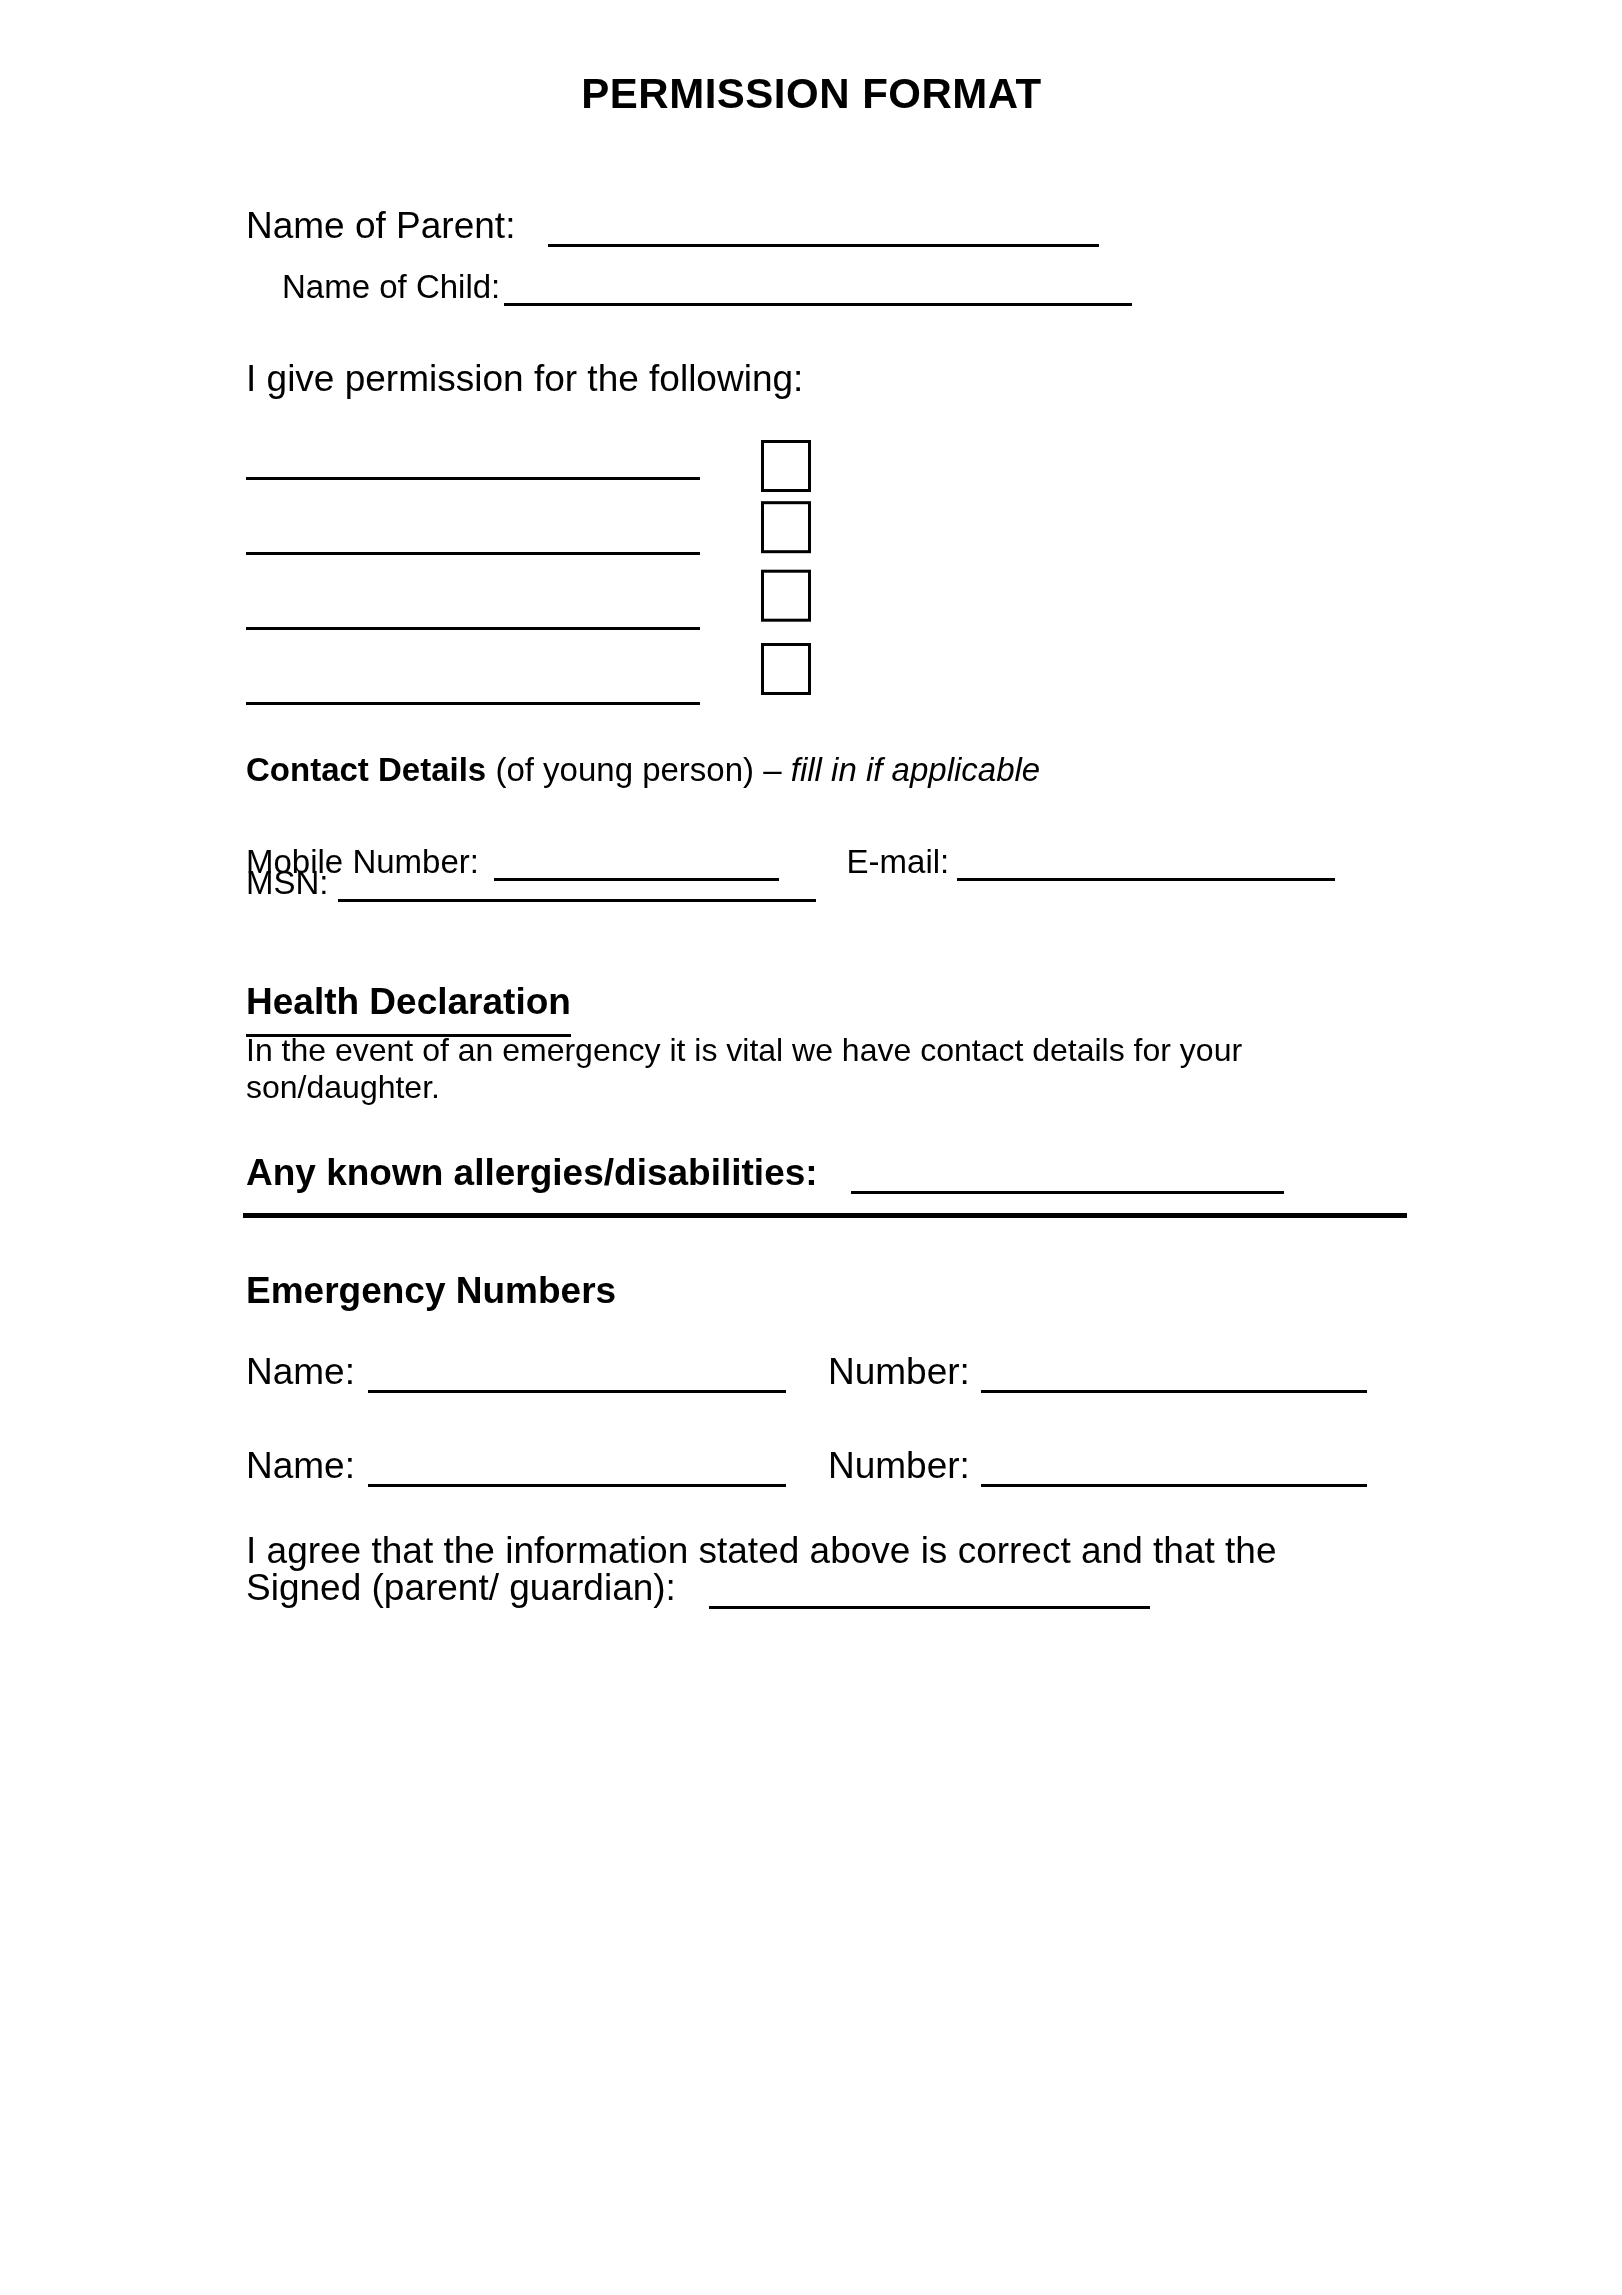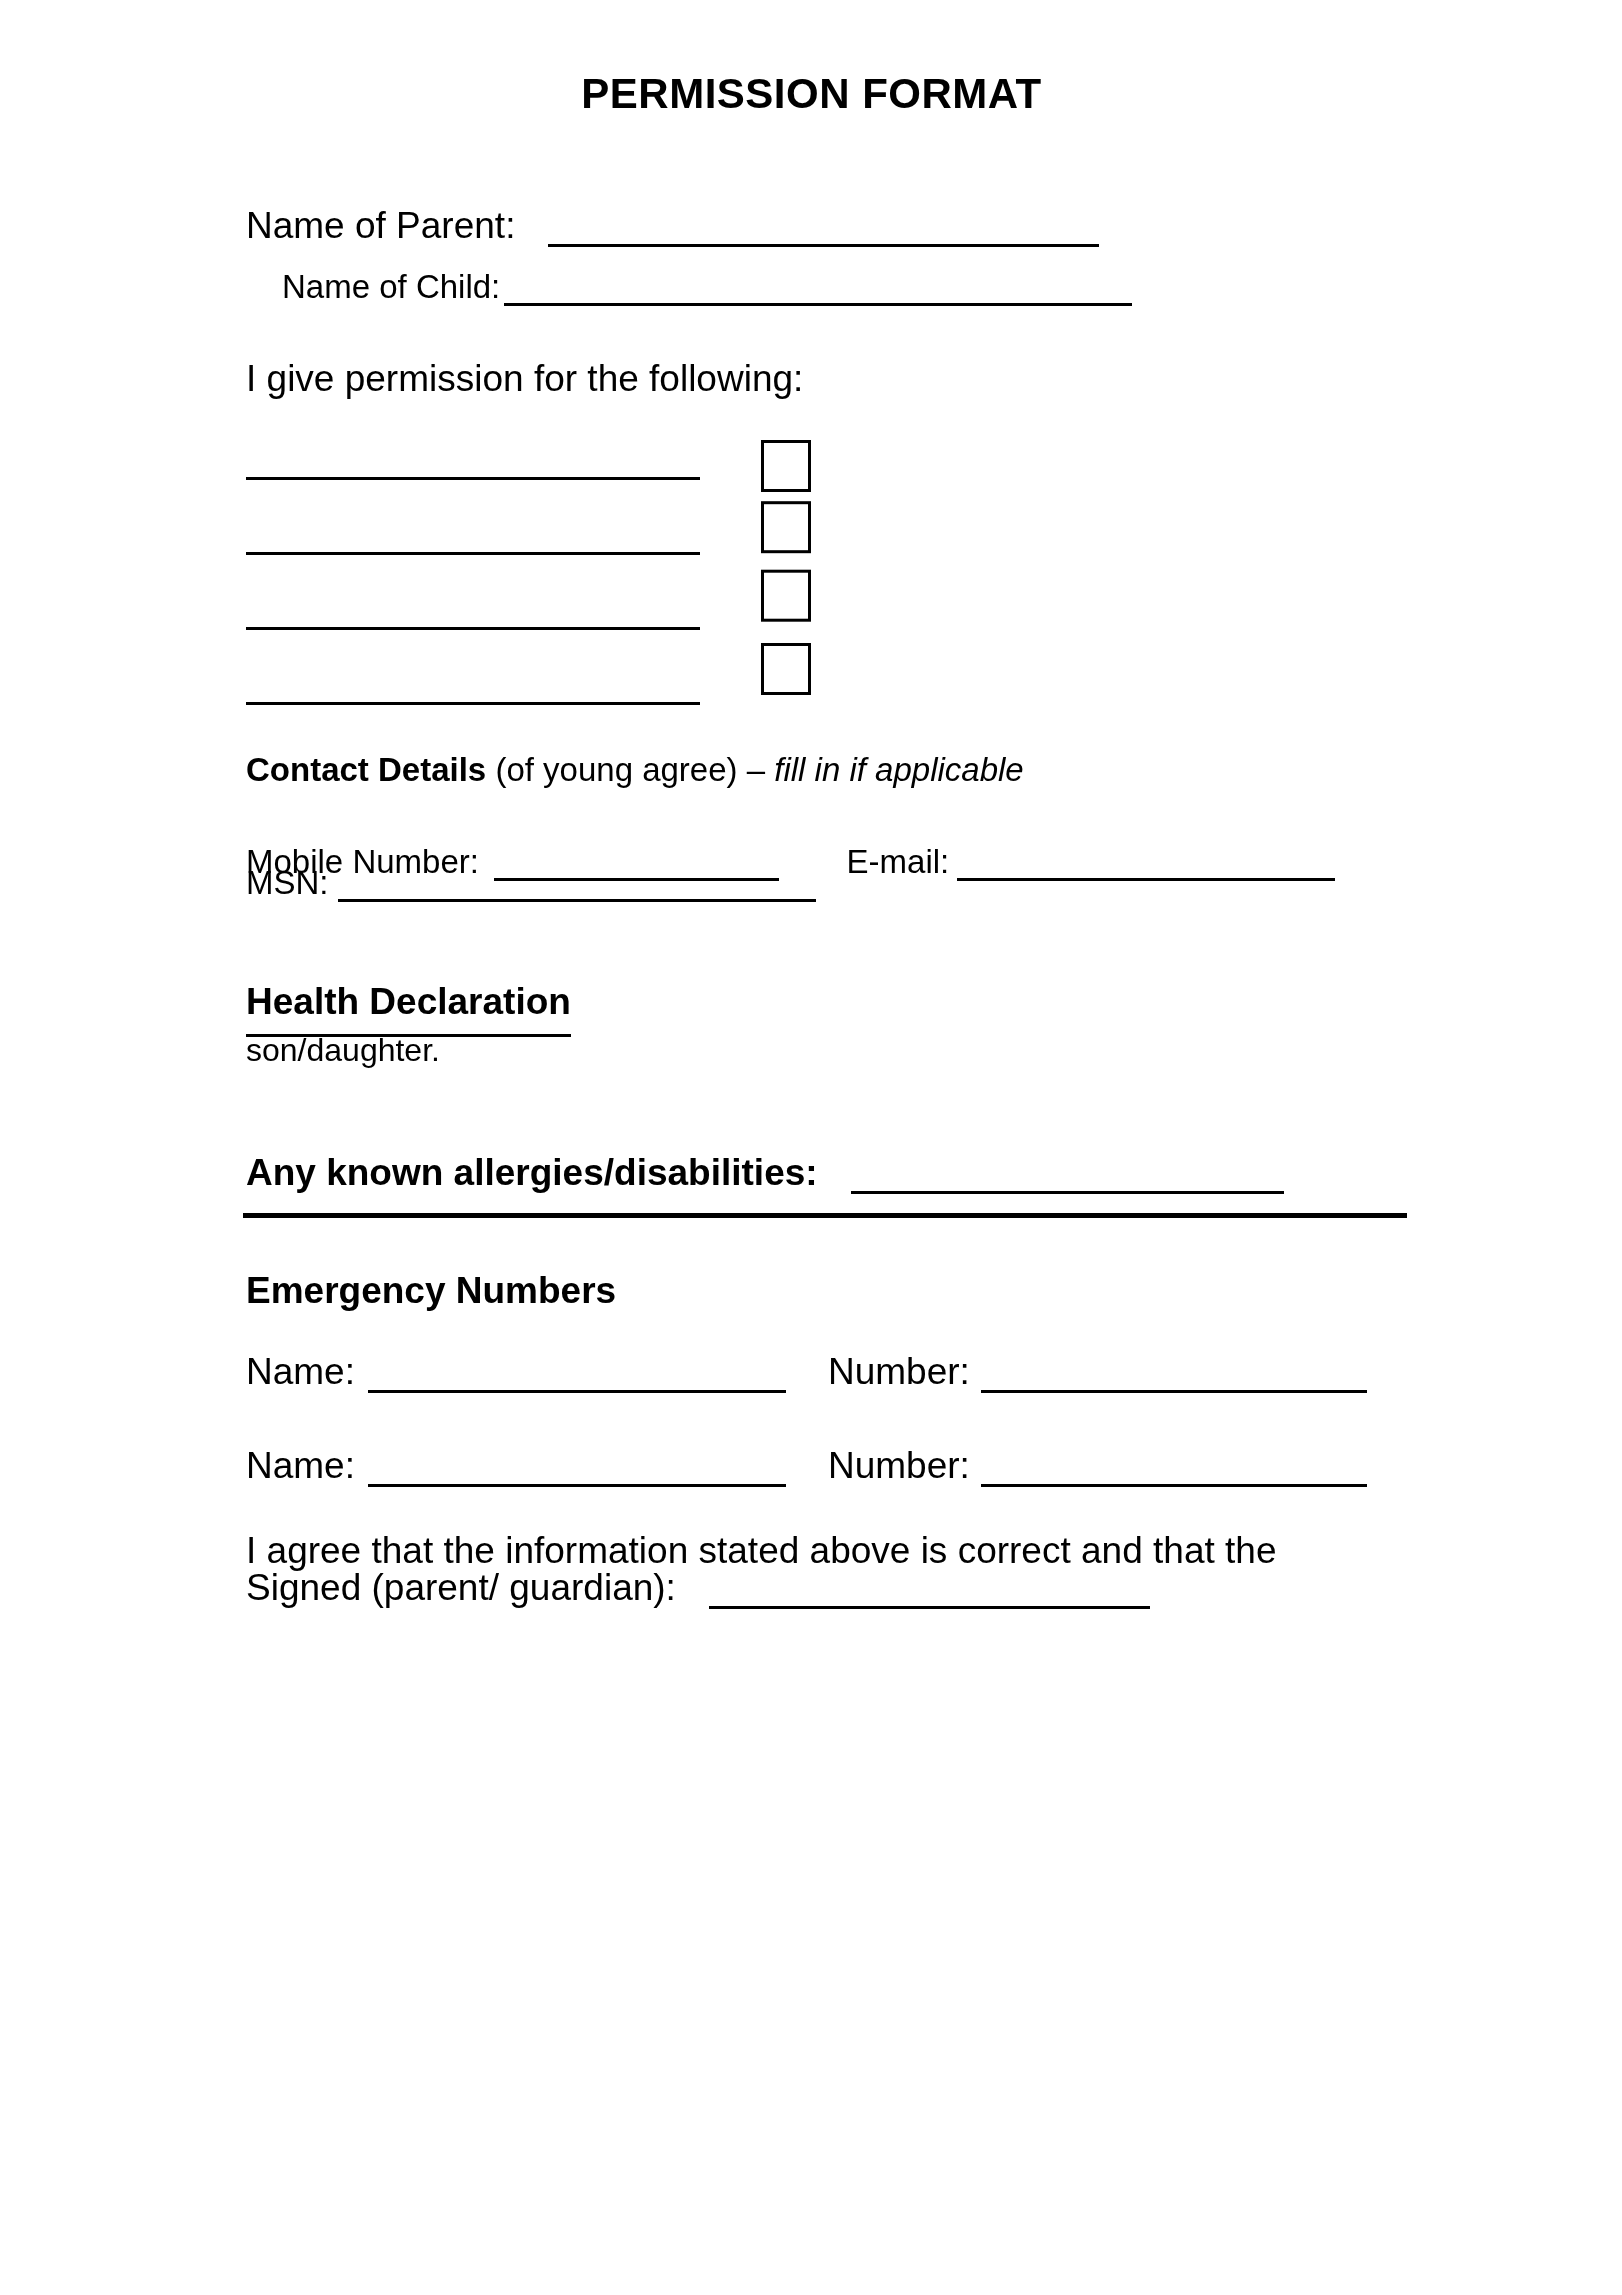--- a/index.html
+++ b/index.html
@@ -132,39 +132,40 @@
     <div class="blank"></div>
     <div class="checkbox"></div>
   </div>
   <div class="perm-row">
     <div class="blank"></div>
     <div class="checkbox"></div>
   </div>
 </div>
 
 <div class="abs contact-heading">
-  <span class="b">Contact Details</span><span> (of young agree) – </span><span class="i">fill in if applicable</span>
+  <span class="b">Contact Details</span><span> (of young person) – </span><span class="i">fill in if applicable</span>
 </div>
 
 <div class="abs frow mobile-row">
   <span>Mobile Number:</span>
   <div class="blank blank1"></div>
   <span class="email-label">E-mail:</span>
   <div class="blank blank2"></div>
 </div>
 
 <div class="abs frow msn-row">
   <span>MSN:</span>
   <div class="blank"></div>
 </div>
 
 <div class="abs health-heading">
   <span>Health Declaration</span>
 </div>
 <div class="abs health-body">
+  <div>In the event of an emergency it is vital we have contact details for your</div>
   <div>son/daughter.</div>
 </div>
 
 <div class="abs frow allergies-row">
   <span>Any known allergies/disabilities:</span>
   <div class="blank"></div>
 </div>
 
 <div class="section-rule"></div>
 

